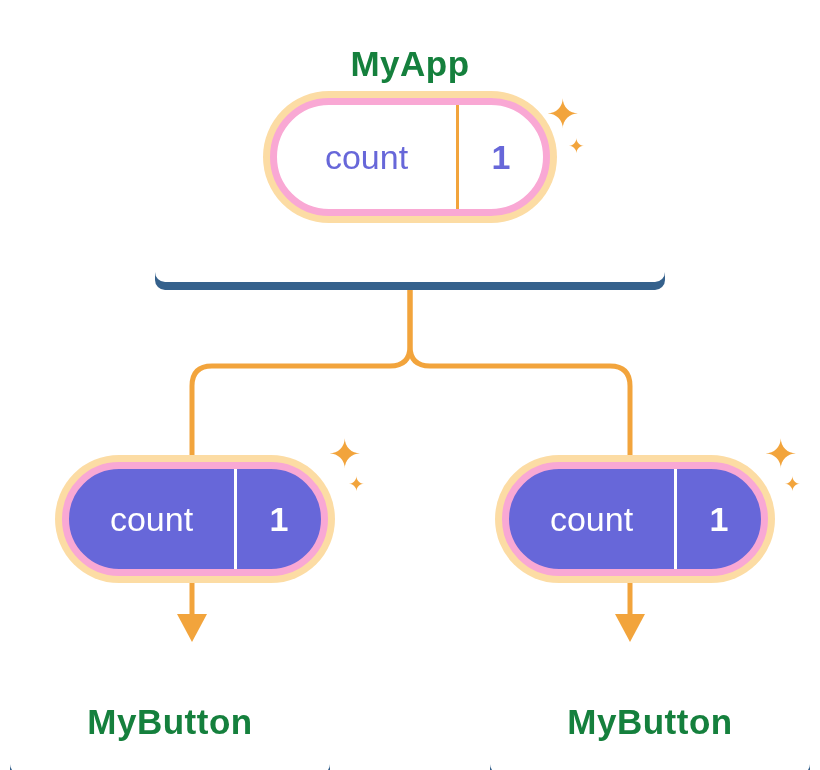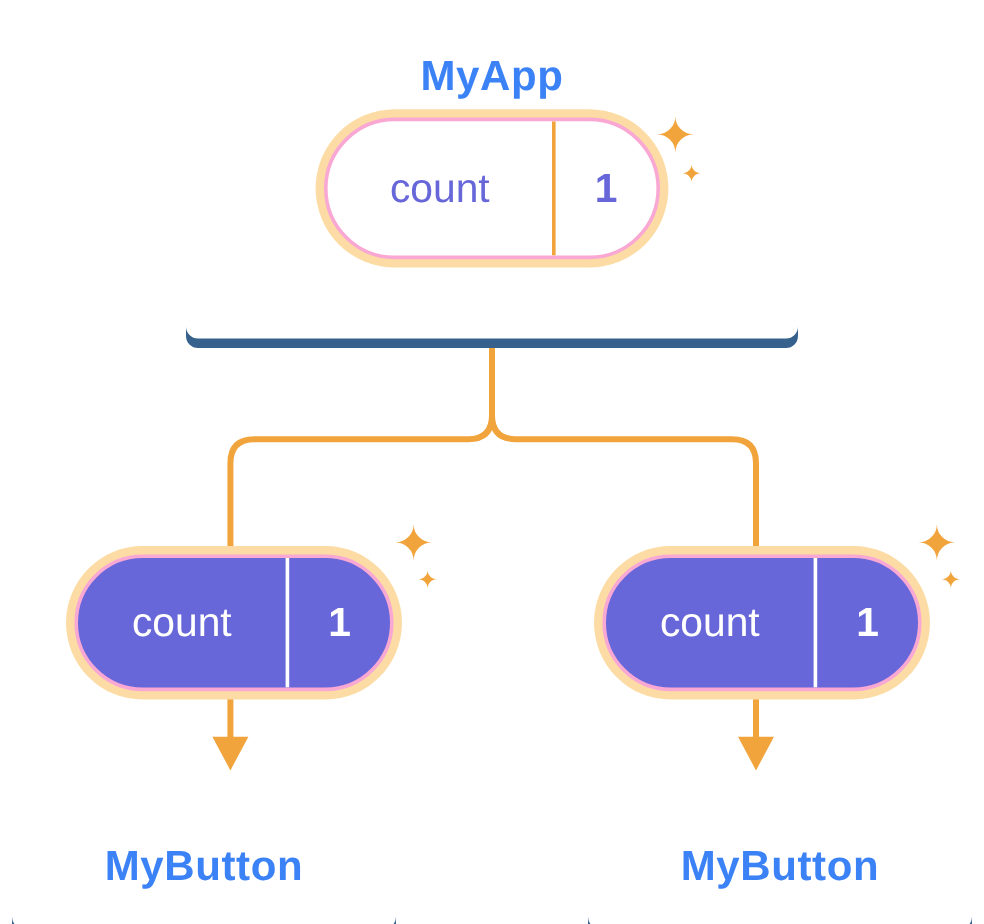--- a/index.html
+++ b/index.html
@@ -19,32 +19,32 @@
     border-radius: 10px;
     box-shadow: 0 8px 0 #35618C;
     display: flex; flex-direction: column; align-items: center; justify-content: flex-start;
   }
   .card-root { left: 155px; top: 10px; width: 510px; height: 272px; }
   .card-child { top: 670px; width: 320px; height: 104px; justify-content: center; }
   .card-child-left { left: 10px; }
   .card-child-right { left: 490px; }
 
   .card-title {
-    color: #3b82f6;
+    color: #15803d;
     font-weight: bold;
     font-size: 35px;
     letter-spacing: 0.5px;
   }
   .card-root .card-title { margin-top: 34px; }
 
   
   .pill {
     box-sizing: border-box;
     display: flex; align-items: stretch;
-    border: 3px solid #f9a8d4;
+    border: 7px solid #f9a8d4;
     border-radius: 70px;
     box-shadow: 0 0 0 7px #FCDCA4;
     overflow: hidden;
     background: #ffffff;
   }
   .pill-state { width: 280px; height: 118px; margin-top: 14px; }
   .pill-prop  { position: absolute; width: 266px; height: 114px; background: #6767D9; }
   .pill-prop-left  { left: 62px;  top: 462px; }
   .pill-prop-right { left: 502px; top: 462px; }
 

